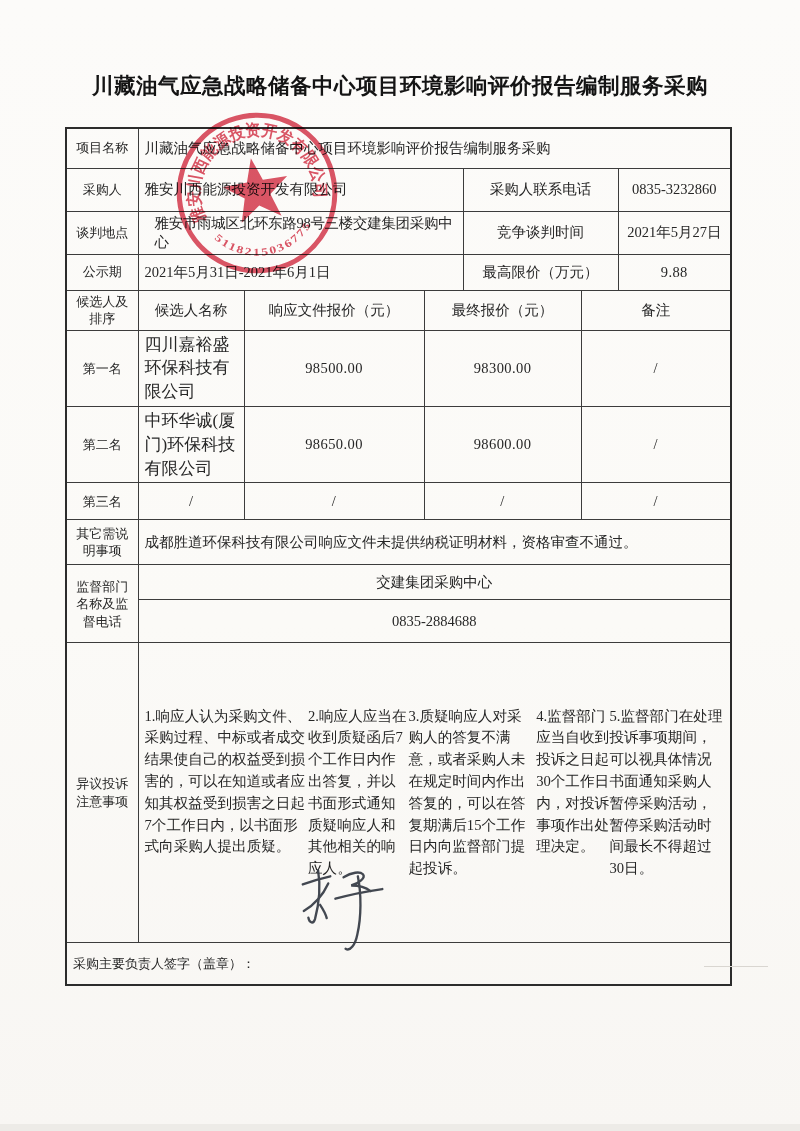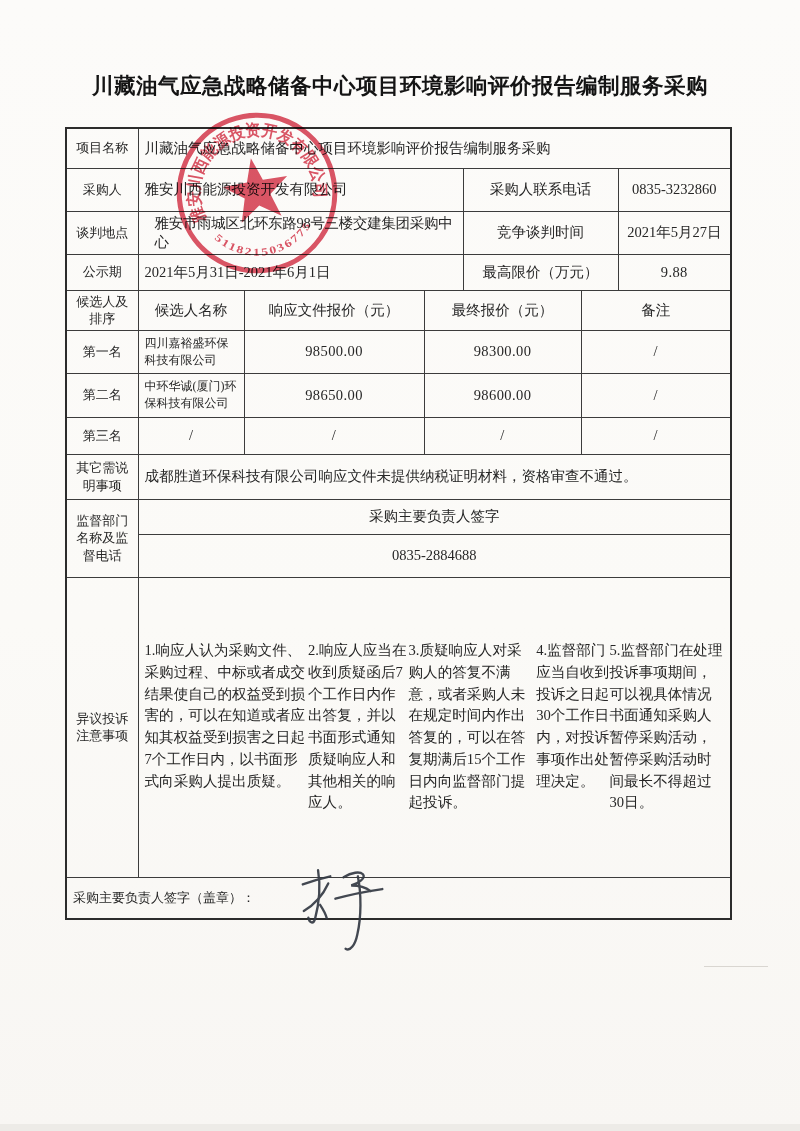--- a/index.html
+++ b/index.html
@@ -23,21 +23,21 @@
   table.main td{
     border:1.4px solid #3c3c3c;
     padding:2px 6px;vertical-align:middle;
     overflow:hidden;
     margin-left:44px;
   }
   table.main{border:2.2px solid #2c2c2c;}
   td.lbl{font-size:13px;text-align:center;padding:2px 3px;line-height:1.35;}
   td.val{text-align:left;padding-left:8px;}
   td.ctr{text-align:center;}
-  td.name-cell{font-size:12px;line-height:1.4;padding:2px 5px;}
+  td.name-cell{font-size:17px;line-height:1.4;padding:2px 5px;}
   td.num{text-align:center;letter-spacing:0.4px;}
   .notice-cell{padding:6px 9px 6px 9px;}
   .notice-cell .item{margin:0;line-height:21.8px;font-size:14.6px;text-align:left;}
   .notice-wrap{display:flex;flex-direction:row;justify-content:center;height:100%;}
   td.sig-row{padding-left:9px;font-size:13px;font-family:Liberation Mono, monospace;}
   
   .seal{
     position:absolute;left:156px;top:92px;width:202px;height:202px;
     transform:rotate(-10deg);
     mix-blend-mode:multiply;opacity:0.9;
@@ -126,21 +126,21 @@
         <td class="num">/</td>
         <td class="num" colspan="2">/</td>
         <td class="num" colspan="2">/</td>
       </tr>
       <tr style="height:45px">
         <td class="lbl">其它需说明事项</td>
         <td class="val" colspan="6">成都胜道环保科技有限公司响应文件未提供纳税证明材料，资格审查不通过。</td>
       </tr>
       <tr style="height:35px">
         <td class="lbl" rowspan="2">监督部门名称及监督电话</td>
-        <td class="ctr" colspan="6">采购主要负责人签字</td>
+        <td class="ctr" colspan="6">交建集团采购中心</td>
       </tr>
       <tr style="height:43px">
         <td class="ctr" colspan="6">0835-2884688</td>
       </tr>
       <tr style="height:300px">
         <td class="lbl">异议投诉注意事项</td>
         <td class="notice-cell" colspan="6">
           <div class="notice-wrap">
             <p class="item">1.响应人认为采购文件、采购过程、中标或者成交结果使自己的权益受到损害的，可以在知道或者应知其权益受到损害之日起7个工作日内，以书面形式向采购人提出质疑。</p>
             <p class="item">2.响应人应当在收到质疑函后7个工作日内作出答复，并以书面形式通知质疑响应人和其他相关的响应人。</p>

